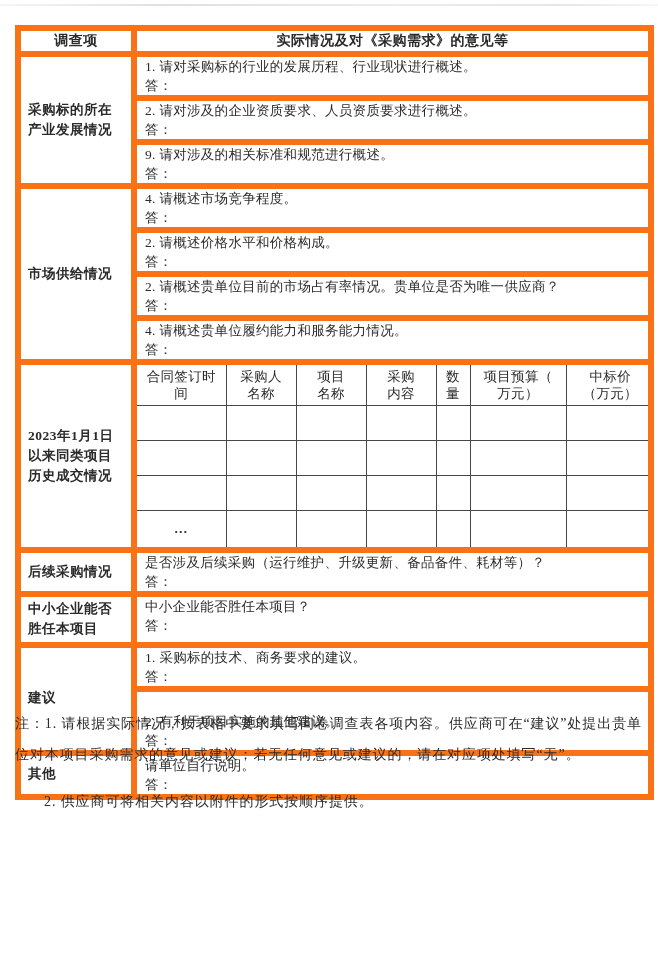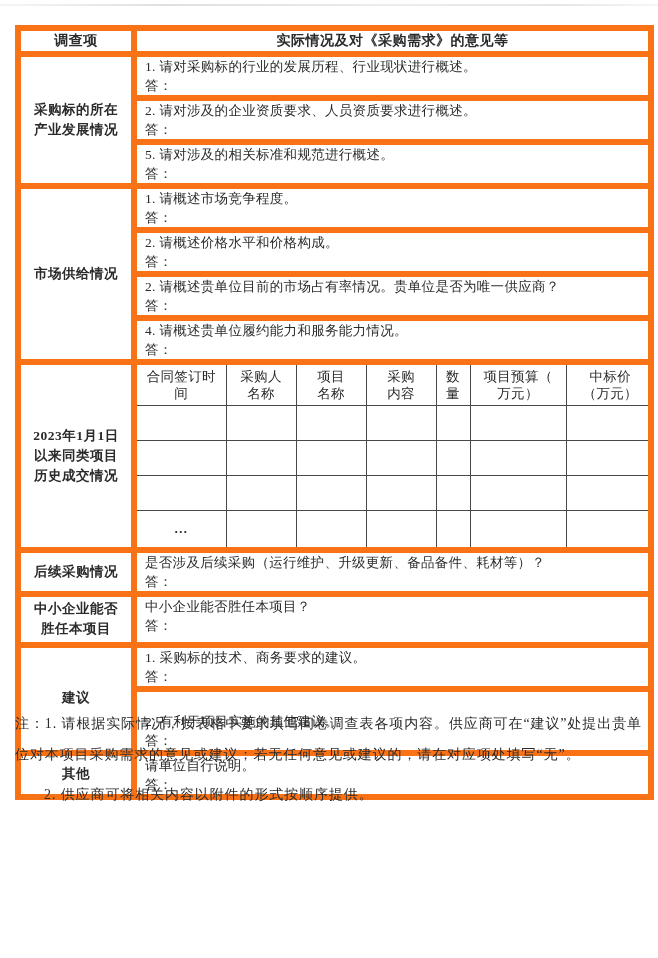--- a/index.html
+++ b/index.html
@@ -13,21 +13,21 @@
     background:linear-gradient(90deg,#f0f0f0,#cfcfcf 25%,#e2e2e2 60%,#d8d8d8 85%,#f2f2f2);
     opacity:.65;
   }
   table.main {
     position:absolute; left:15px; top:25px; width:633px;
     border-collapse:collapse; table-layout:fixed;
   }
   table.main > tbody > tr > td,
   table.main > tbody > tr > th { border:6px solid #f97316; }
   .label-cell {
-    text-align:center; vertical-align:middle; font-weight:bold;
+    text-align:left; vertical-align:middle; font-weight:bold;
     font-size:13.5px; line-height:1.5; padding:2px 7px; letter-spacing:.5px;
   }
   .head-cell {
     text-align:center; vertical-align:middle; font-weight:bold;
     font-size:14px; letter-spacing:.5px; padding:1px 4px;
   }
   .content-cell {
     vertical-align:top; padding:0 8px; font-size:13.5px;
     line-height:19px; letter-spacing:.3px;
   }
@@ -45,21 +45,21 @@
   }
   table.inner td { font-size:13.5px; }
   .ellipsis-cell {
     text-align:center; vertical-align:middle; font-weight:bold;
     font-size:16px; letter-spacing:1px;
   }
   .notes {
     position:absolute; left:15px; top:708px; width:632px;
     font-size:14px; line-height:31px; letter-spacing:.9px;
   }
-  .note-2 { text-indent:29px; margin-top:9px; }
+  .note-2 { text-indent:29px; margin-top:16px; }
 </style>
 </head>
 <body>
 
 <div class="scan-artifact"></div>
 
 <table class="main">
   <colgroup>
       <col style="width:116px">
       <col style="width:517px">
@@ -79,29 +79,29 @@
       </td>
     </tr>
     <tr style="height:38px">
       <td class="content-cell">
         <div>2. 请对涉及的企业资质要求、人员资质要求进行概述。</div>
         <div>答：</div>
       </td>
     </tr>
     <tr style="height:39px">
       <td class="content-cell">
-        <div>5. 请对涉及的相关标准和规范进行概述。</div>
+        <div>9. 请对涉及的相关标准和规范进行概述。</div>
         <div>答：</div>
       </td>
     </tr>
 
     <tr style="height:38px">
       <td class="label-cell" rowspan="4">市场供给情况</td>
       <td class="content-cell">
-        <div>1. 请概述市场竞争程度。</div>
+        <div>4. 请概述市场竞争程度。</div>
         <div>答：</div>
       </td>
     </tr>
     <tr style="height:42px">
       <td class="content-cell">
         <div>2. 请概述价格水平和价格构成。</div>
         <div>答：</div>
       </td>
     </tr>
     <tr style="height:38px">

